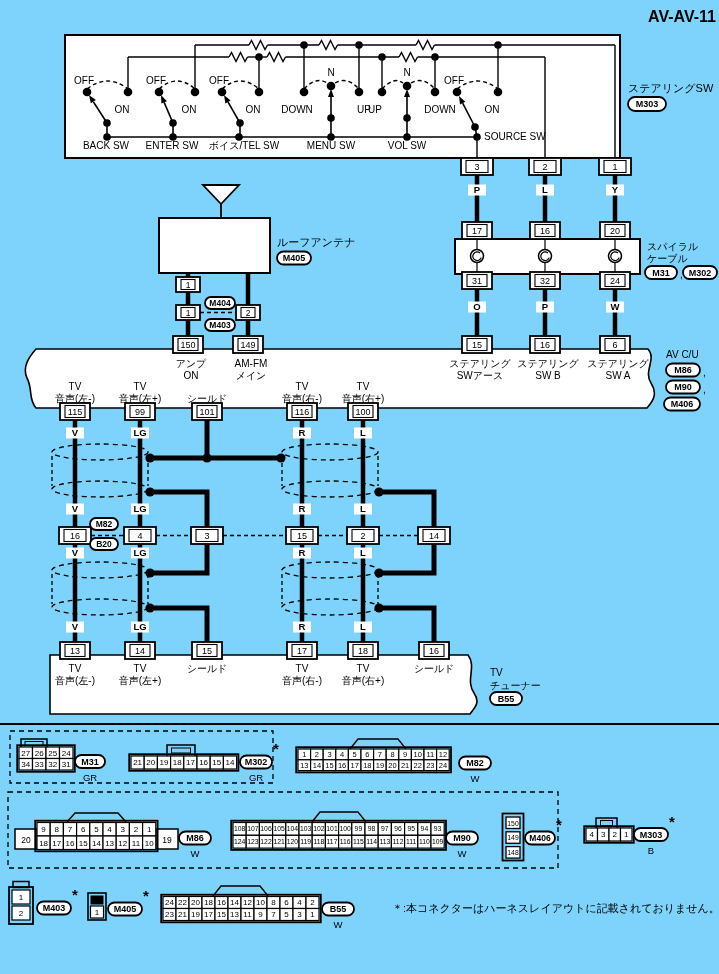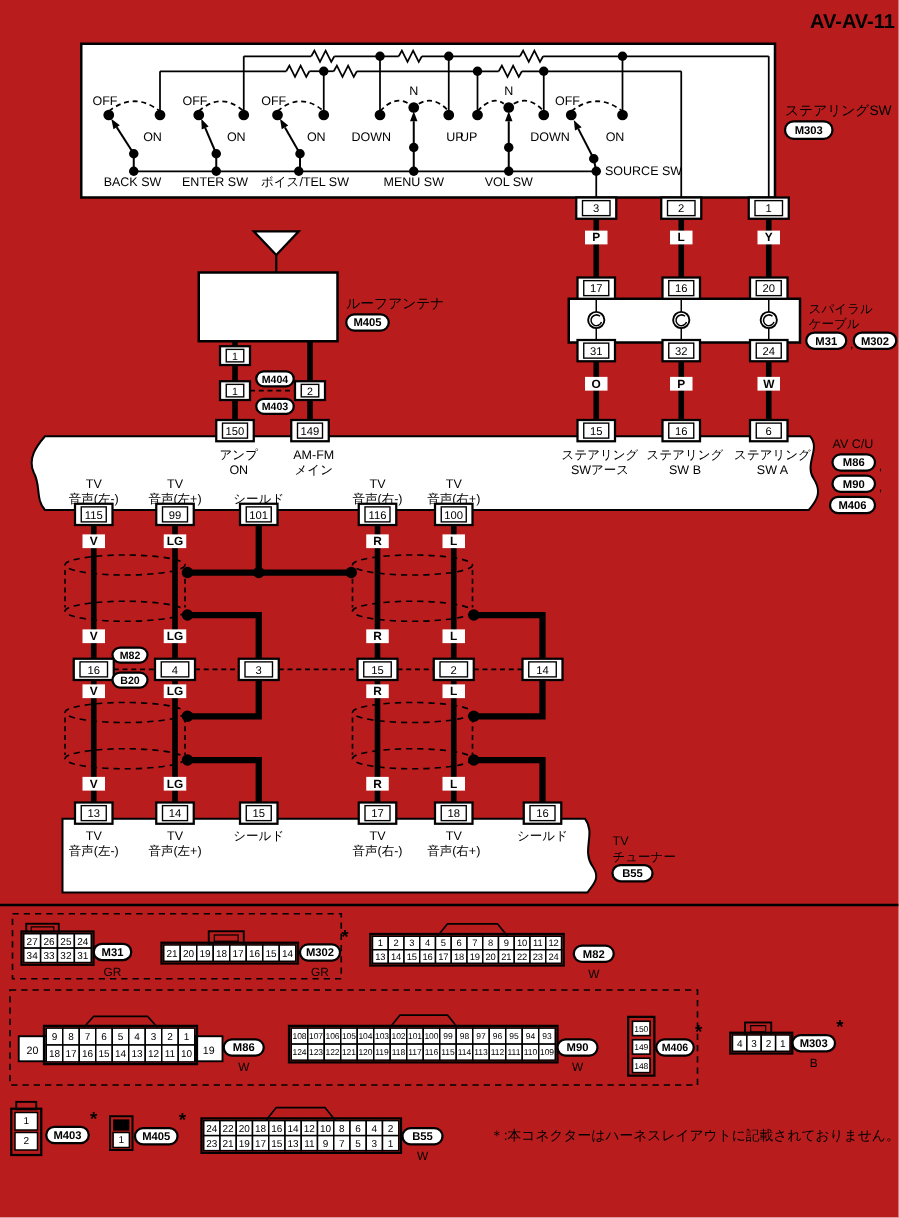--- a/index.html
+++ b/index.html
@@ -1,16 +1,16 @@
 <!DOCTYPE html>
 <html><head>
 <meta charset="utf-8">
 <style>
   html,body{margin:0;padding:0;background:#fff;}
-  .page{width:719px;height:974px;position:relative;background:#b91c1c;
+  .page{width:719px;height:974px;position:relative;background:#7dd3fc;
         font-family:"Liberation Sans","DejaVu Sans",sans-serif;}
   svg{position:absolute;left:0;top:0;}
   text{fill:#000;font-family:"Liberation Sans","DejaVu Sans",sans-serif;}
 </style>
 </head>
 <body>
 
 <div class="page">
   <svg id="diagram" width="719" height="974" viewBox="0 0 719 974">
     <text id="t-title" x="682" y="22" font-size="16" font-weight="bold" text-anchor="middle">AV-AV-11</text>

